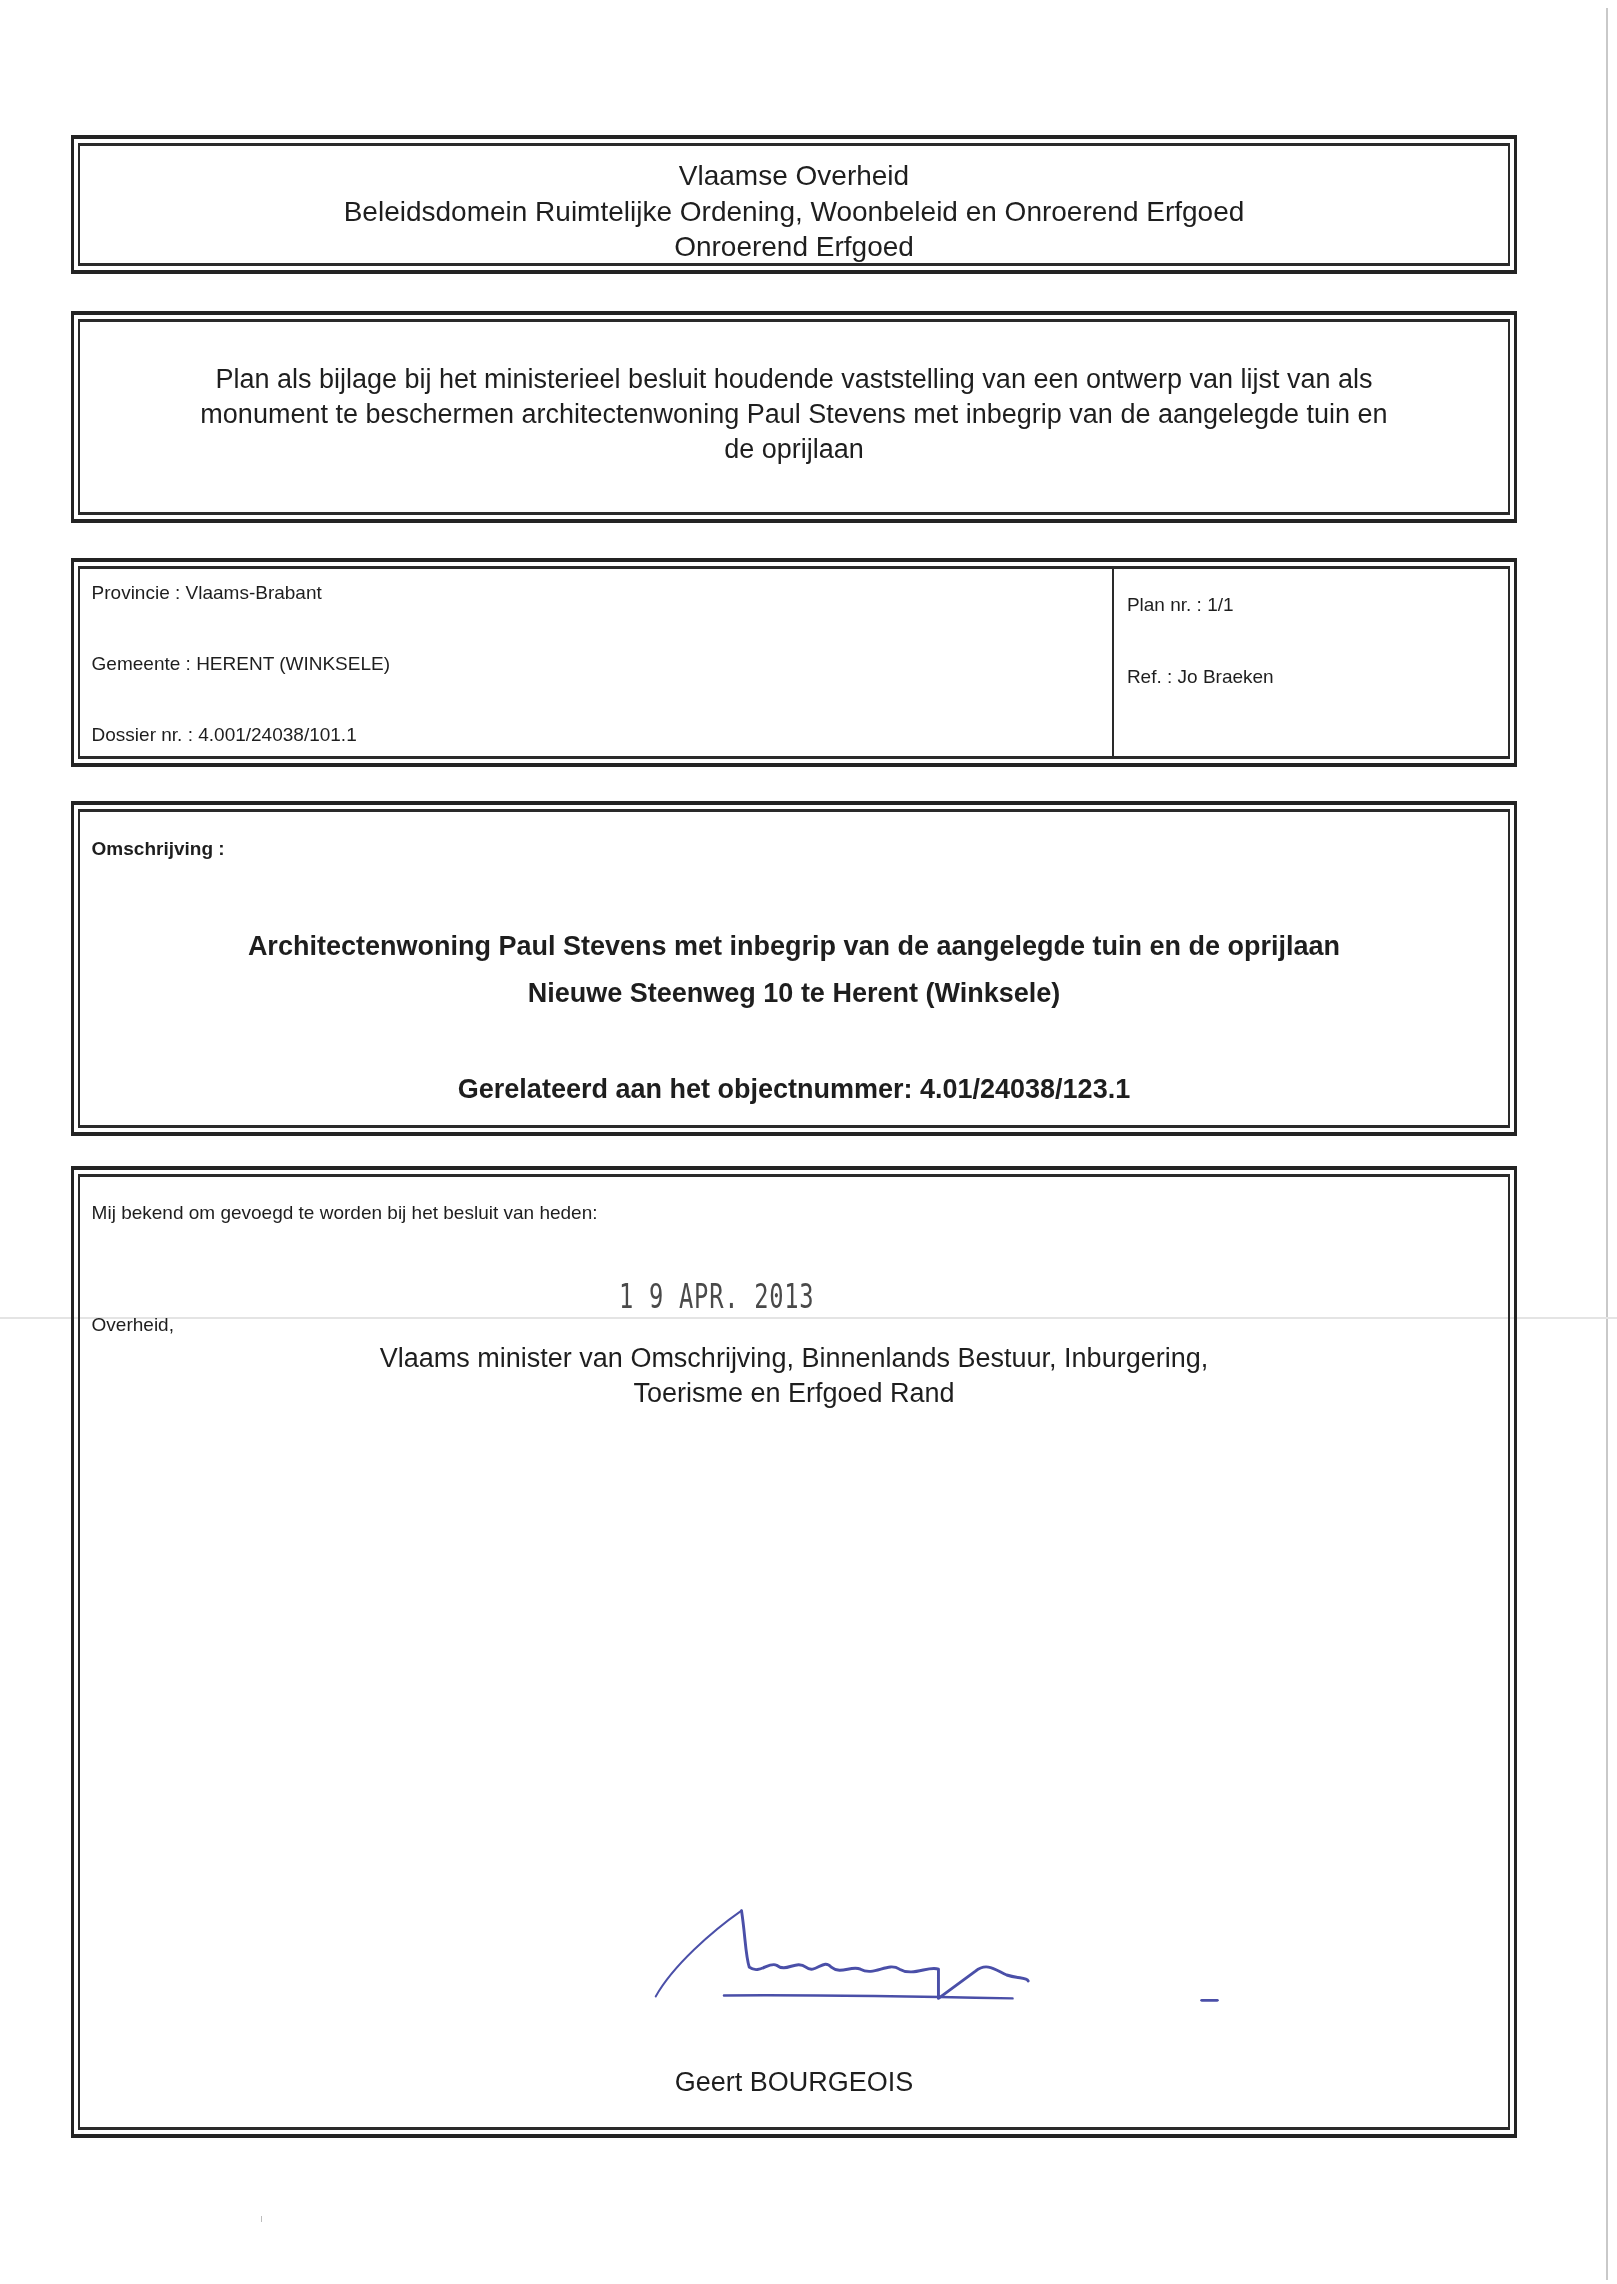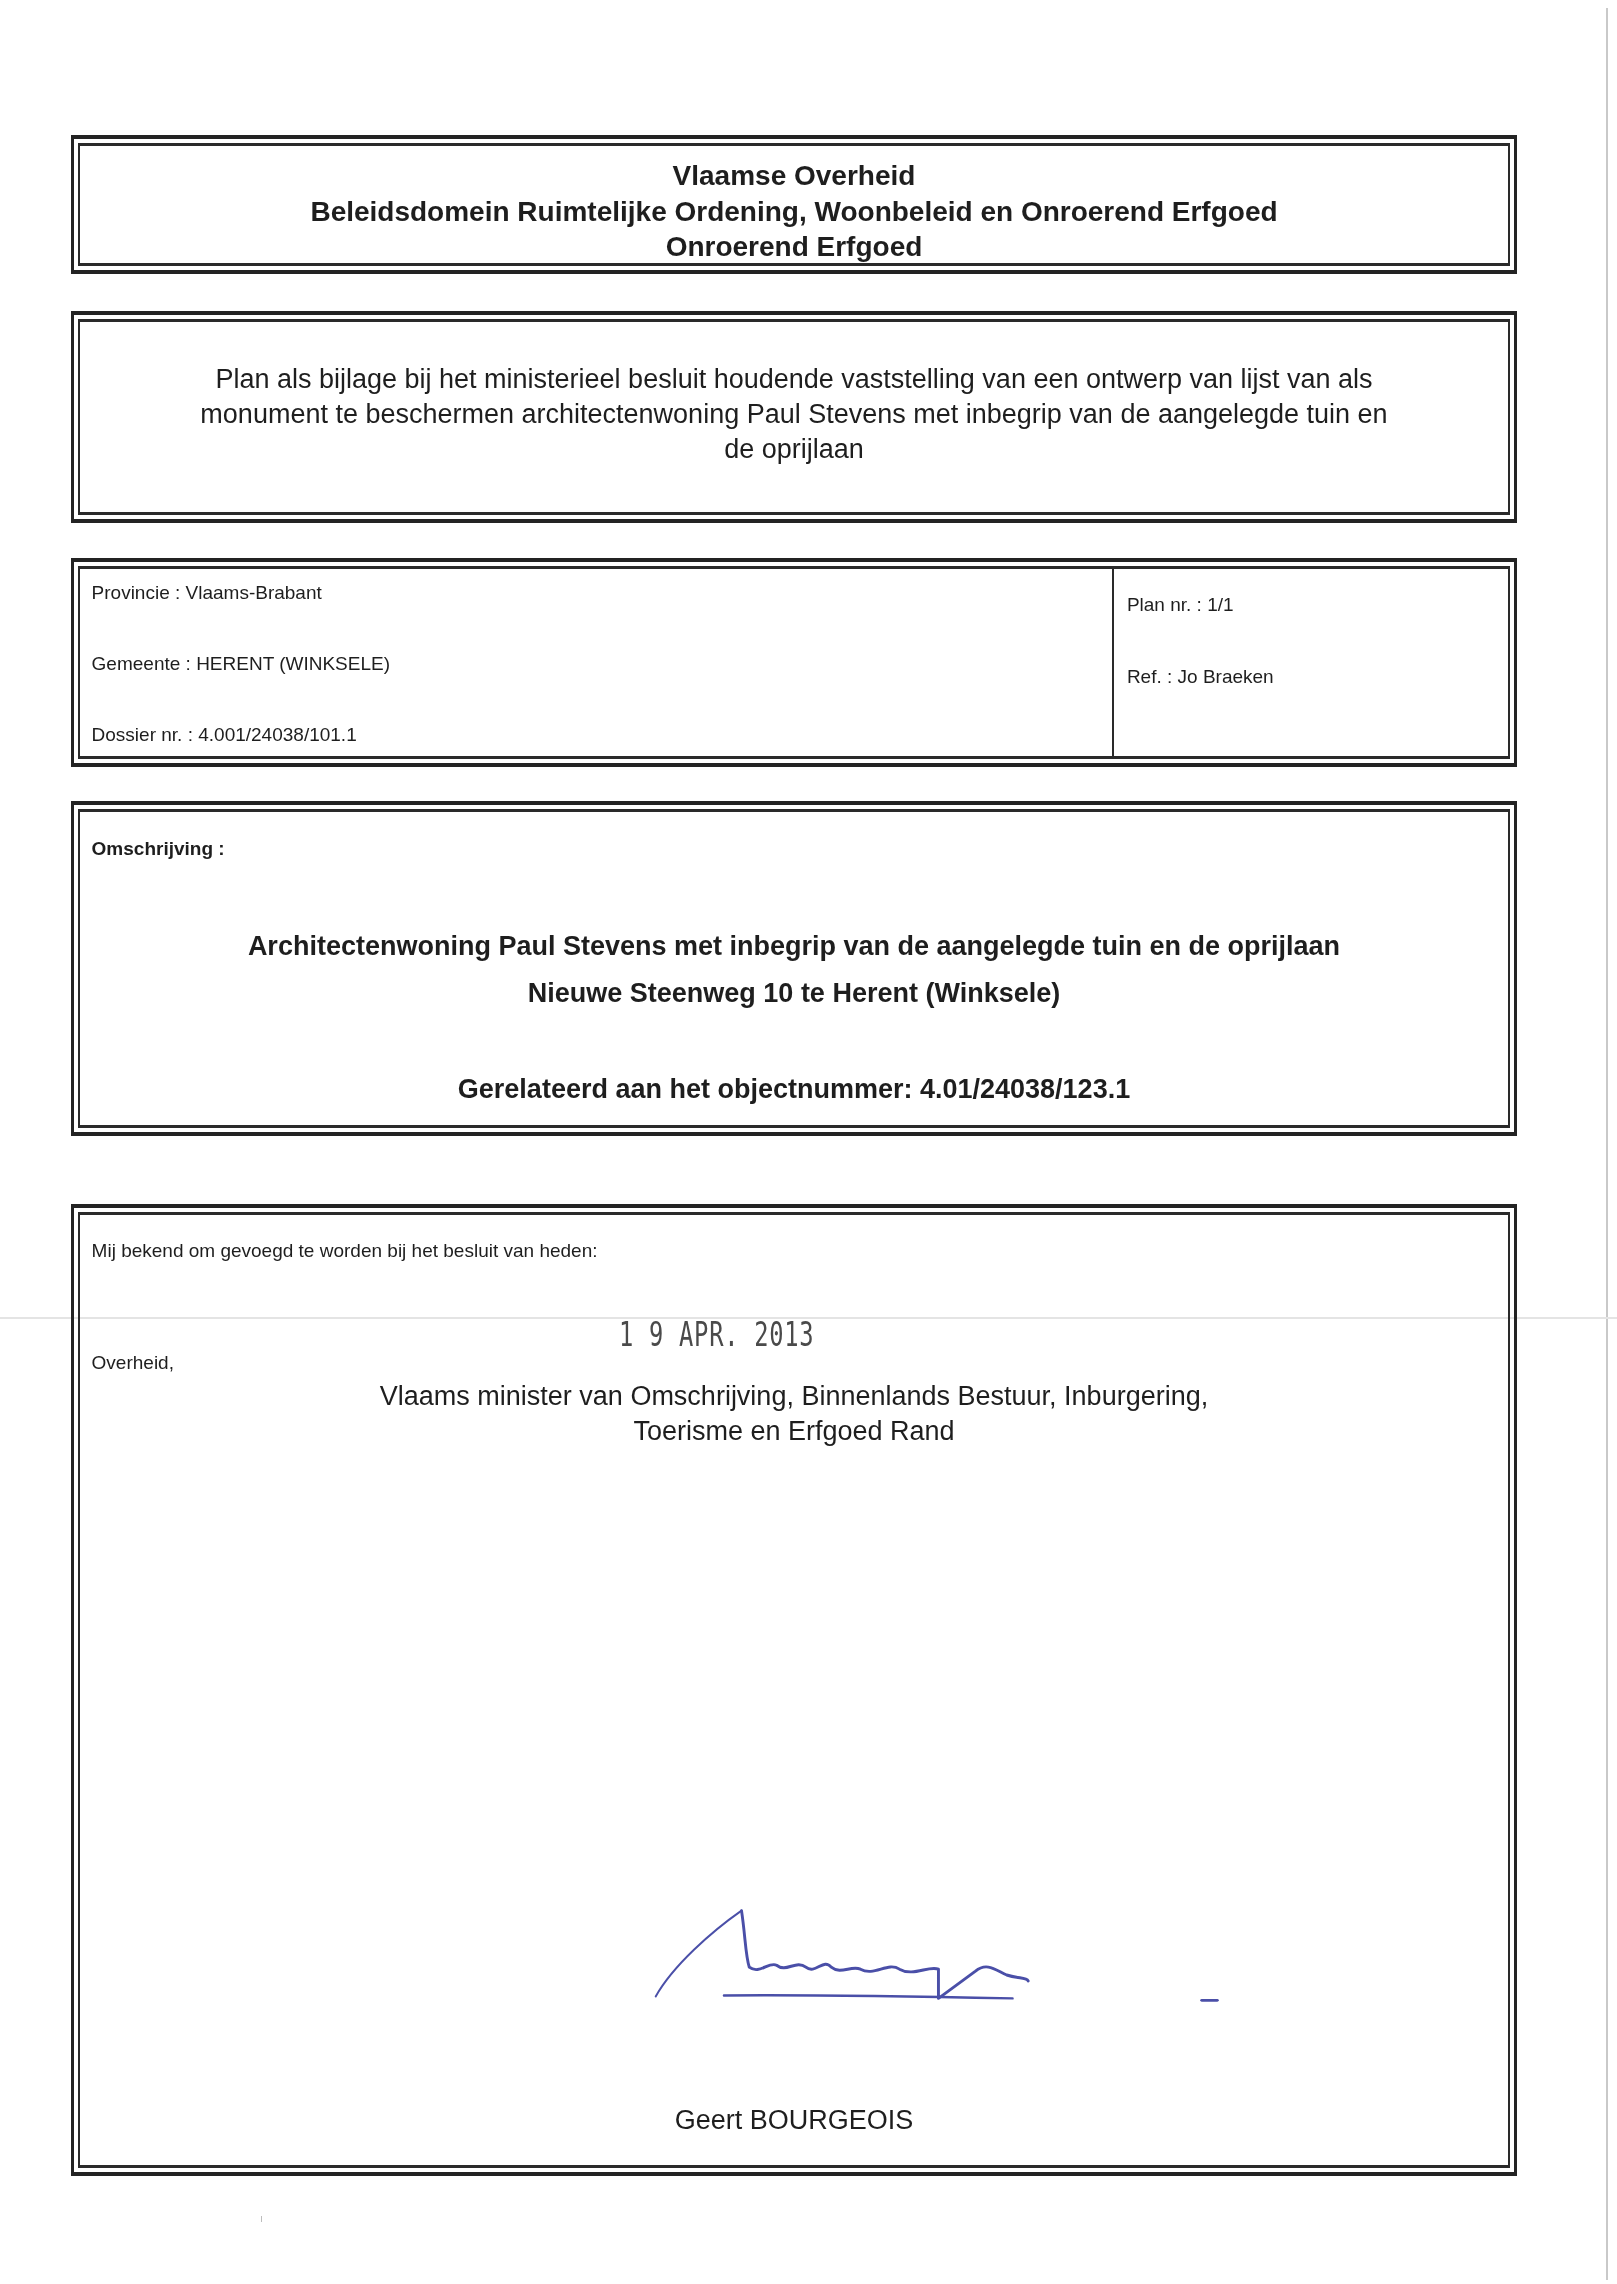--- a/index.html
+++ b/index.html
@@ -11,23 +11,23 @@
   .frame { position: absolute; left: 71px; width: 1446px;
            border: 3.9px solid #232323; border-top-width: 4.9px; border-bottom-width: 4.9px; box-sizing: border-box; }
   .frame .inner { position: absolute; left: 3.9px; right: 3.9px; top: 3.9px; bottom: 3.9px;
                   border: 2.9px solid #2a2a2a; border-top-width: 3.9px; border-bottom-width: 3.9px; }
   .frame .inner > * { position: absolute; }
 
   .f1 { top: 135px; height: 139px; }
   .f2 { top: 311px; height: 212px; }
   .f3 { top: 558px; height: 209px; }
   .f4 { top: 801px; height: 335px; font-weight: bold; }
-  .f5 { top: 1204px; height: 972px; padding-left: 12px; }
+  .f5 { top: 1166px; height: 972px; padding-left: 12px; }
 
-  .hdr { left: 0; right: 0; text-align: center; font-weight: bold; font-size: 28px; line-height: 35px; }
+  .hdr { left: 0; right: 0; text-align: center; font-weight: normal; font-size: 28px; line-height: 35px; }
   .ctr { left: 0; right: 0; text-align: center; font-size: 27px; line-height: 35px; }
   .lft { font-size: 19px; line-height: 33px; white-space: nowrap; }
 
   .divider { position: absolute; left: 1032px; top: 0; bottom: 0; width: 2px; background: #2a2a2a; }
 
   .stamp { font-family: "DejaVu Sans Mono", monospace; font-size: 33px; color: #4a4a4a;
            letter-spacing: 1px; transform: scaleX(0.72); transform-origin: left center; white-space: nowrap; }
   .sig { position: absolute; }
   .stray { position: absolute; left: 261px; top: 2216px; width: 1px; height: 5.9px; background: #bdbdbd; }
 </style>

